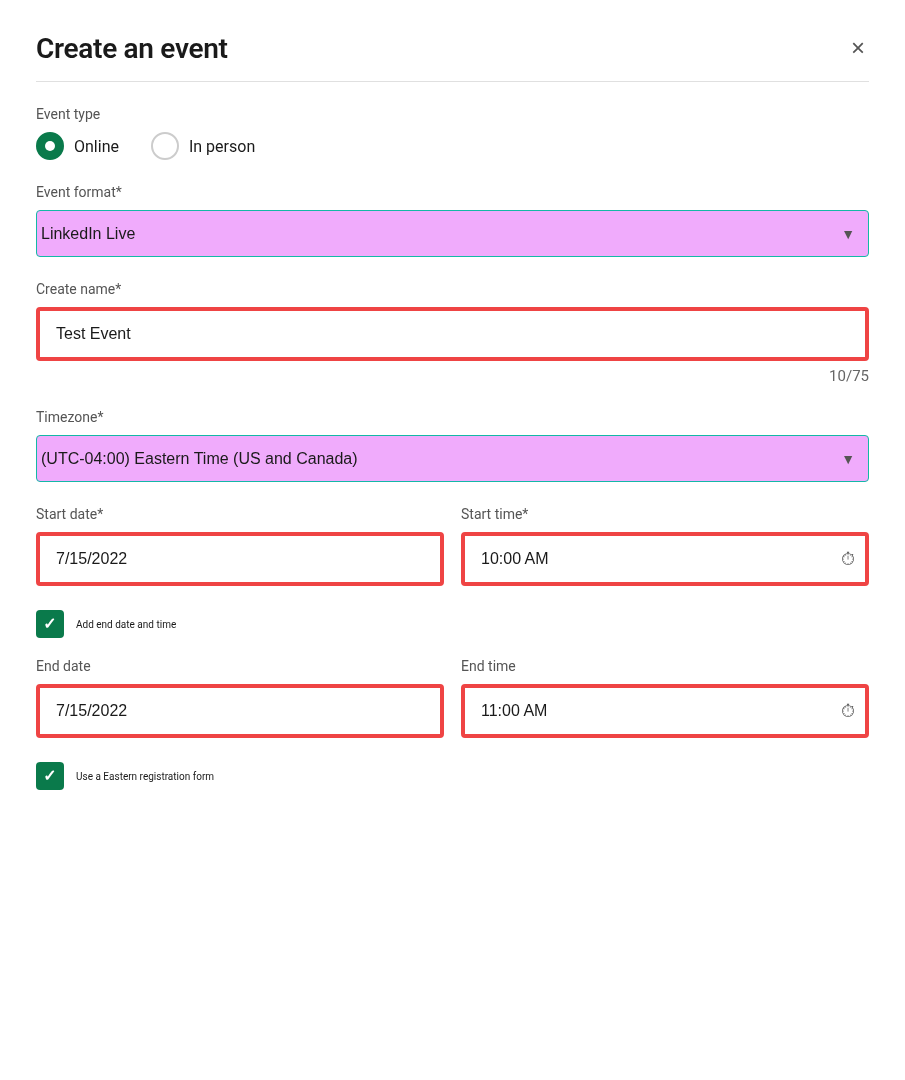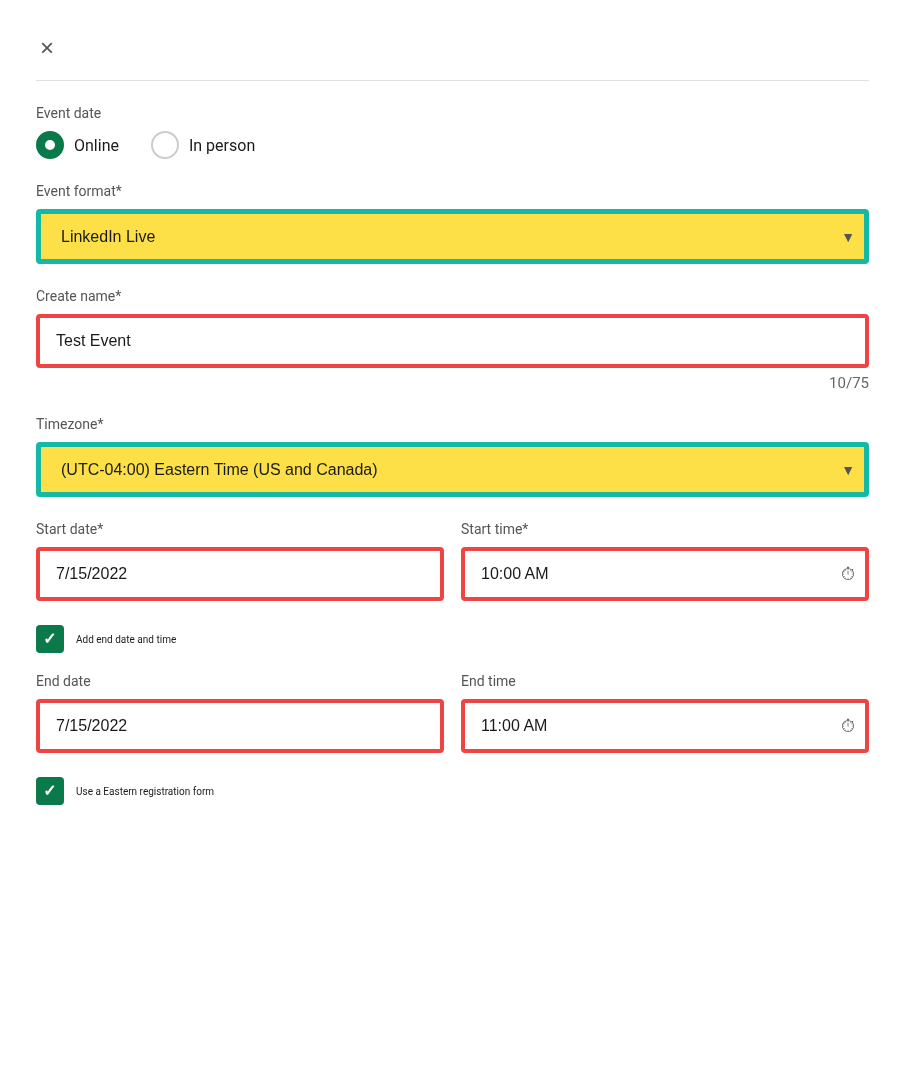--- a/index.html
+++ b/index.html
@@ -105,26 +105,26 @@
       font-size: 16px;
       color: #1a1a1a;
     }
 
     .select-wrapper {
       position: relative;
     }
 
     .form-select {
       width: 100%;
-      padding: 14px 20px;
+      padding: 14px 4px;
       font-size: 16px;
-      border: 5px solid #14b8a6;
+      border: 1px solid #14b8a6;
       border-radius: 4px;
       appearance: none;
-      background: #fde047;
+      background: #f0abfc;
       cursor: pointer;
       color: #1a1a1a;
       outline: none;
     }
 
     .select-arrow {
       position: absolute;
       right: 14px;
       top: 50%;
       transform: translateY(-50%);
@@ -208,27 +208,28 @@
       font-size: 10px;
       color: #1a1a1a;
     }
   </style>
 </head>
 <body>
 
 <div class="dialog">
 
   <div class="dialog-header">
+    <h1 class="dialog-title">Create an event</h1>
     <button class="close-btn">
       <span>×</span>
     </button>
   </div>
 
   <div class="form-section">
-    <span class="form-label">Event date</span>
+    <span class="form-label">Event type</span>
     <div class="radio-group">
       <label class="radio-option">
         <div class="radio-outer selected">
           <div class="radio-inner"></div>
         </div>
         <span class="radio-label">Online</span>
       </label>
       <label class="radio-option">
         <div class="radio-outer"></div>
         <span class="radio-label">In person</span>

